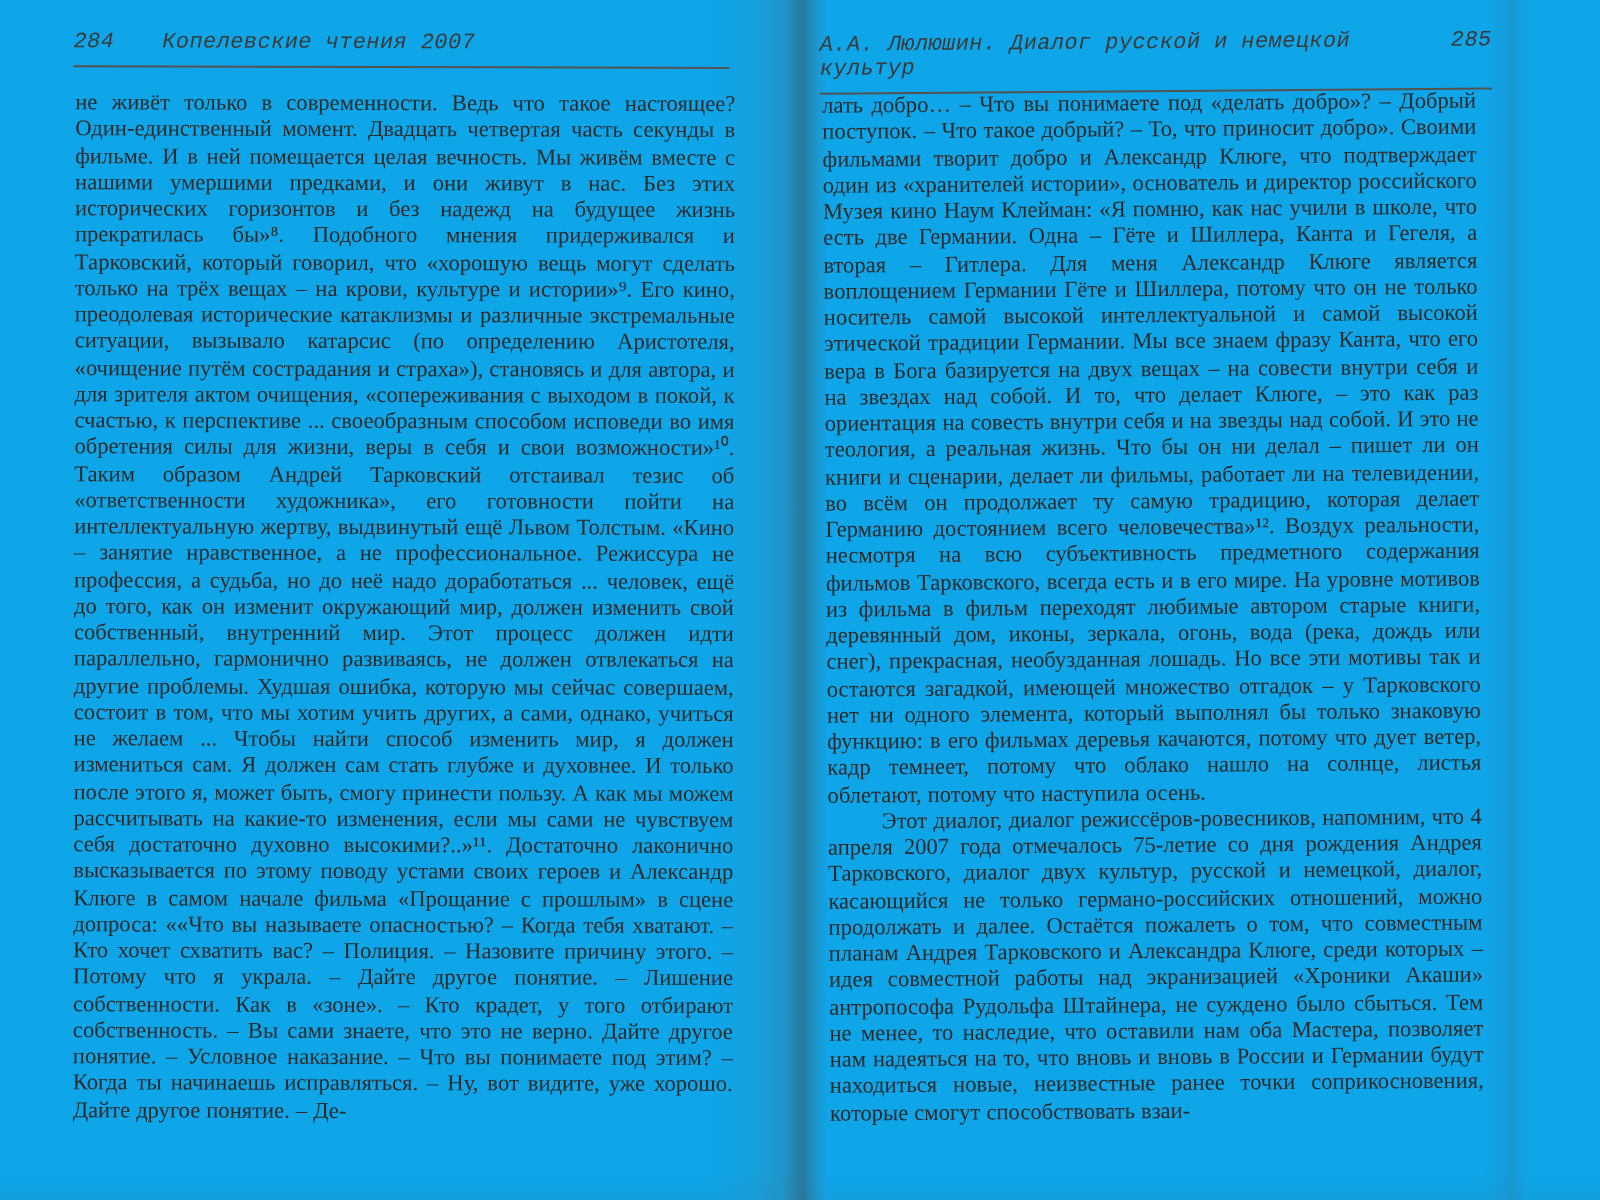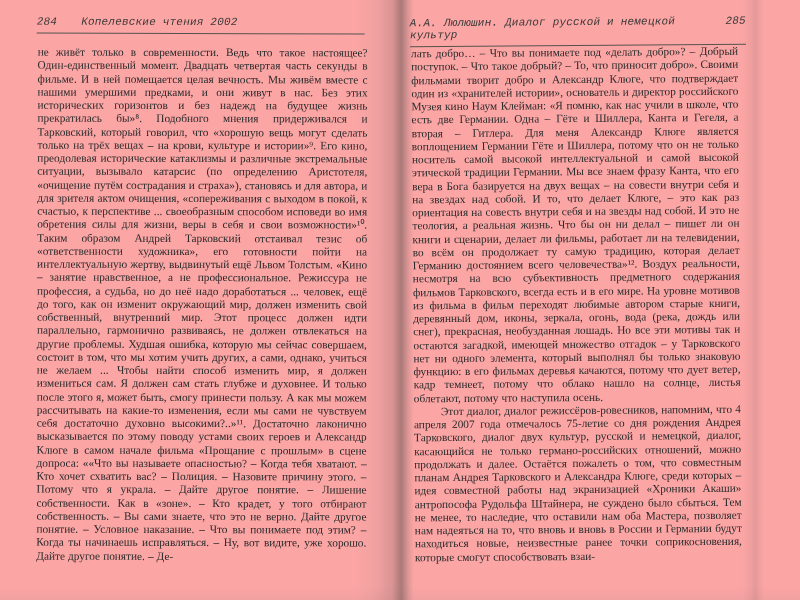--- a/index.html
+++ b/index.html
@@ -4,21 +4,21 @@
 <style>
   html, body {
     margin: 0;
     padding: 0;
     background: #ffffff;
   }
   .scan {
     position: relative;
     width: 800px;
     height: 600px;
-    background: #fca5a5;
+    background: #0ea5e9;
     overflow: hidden;
     font-family: "Liberation Serif", serif;
     color: #2b2b2b;
   }
   .page {
     position: absolute;
     top: 0;
     height: 600px;
   }
   .page.left  { left: 0;   width: 368px; transform: rotate(0.15deg); }
@@ -111,21 +111,21 @@
   }
 </style>
 </head>
 <body>
 
 <div class="scan">
 
   <div class="page left">
     <div class="header">
       <span class="page-num">284</span>
-      <span class="title">Копелевские чтения 2002</span>
+      <span class="title">Копелевские чтения 2007</span>
     </div>
     <div class="body">
       <p>не живёт только в современности. Ведь что такое настоящее? Один-единственный момент. Двадцать четвертая часть секунды в фильме. И в ней помещается целая вечность. Мы живём вместе с нашими умершими предками, и они живут в нас. Без этих исторических горизонтов и без надежд на будущее жизнь прекратилась бы»⁸. Подобного мнения придерживался и Тарковский, который говорил, что «хорошую вещь могут сделать только на трёх вещах – на крови, культуре и истории»⁹. Его кино, преодолевая исторические катаклизмы и различные экстремальные ситуации, вызывало катарсис (по определению Аристотеля, «очищение путём сострадания и страха»), становясь и для автора, и для зрителя актом очищения, «сопереживания с выходом в покой, к счастью, к перспективе ... своеобразным способом исповеди во имя обретения силы для жизни, веры в себя и свои возможности»¹⁰. Таким образом Андрей Тарковский отстаивал тезис об «ответственности художника», его готовности пойти на интеллектуальную жертву, выдвинутый ещё Львом Толстым. «Кино – занятие нравственное, а не профессиональное. Режиссура не профессия, а судьба, но до неё надо доработаться ... человек, ещё до того, как он изменит окружающий мир, должен изменить свой собственный, внутренний мир. Этот процесс должен идти параллельно, гармонично развиваясь, не должен отвлекаться на другие проблемы. Худшая ошибка, которую мы сейчас совершаем, состоит в том, что мы хотим учить других, а сами, однако, учиться не желаем ... Чтобы найти способ изменить мир, я должен измениться сам. Я должен сам стать глубже и духовнее. И только после этого я, может быть, смогу принести пользу. А как мы можем рассчитывать на какие-то изменения, если мы сами не чувствуем себя достаточно духовно высокими?..»¹¹. Достаточно лаконично высказывается по этому поводу устами своих героев и Александр Клюге в самом начале фильма «Прощание с прошлым» в сцене допроса: ««Что вы называете опасностью? – Когда тебя хватают. – Кто хочет схватить вас? – Полиция. – Назовите причину этого. – Потому что я украла. – Дайте другое понятие. – Лишение собственности. Как в «зоне». – Кто крадет, у того отбирают собственность. – Вы сами знаете, что это не верно. Дайте другое понятие. – Условное наказание. – Что вы понимаете под этим? – Когда ты начинаешь исправляться. – Ну, вот видите, уже хорошо. Дайте другое понятие. – Де-</p>
     </div>
   </div>
 
   <div class="gutter"></div>
 
   <div class="page right">
     <div class="header">

